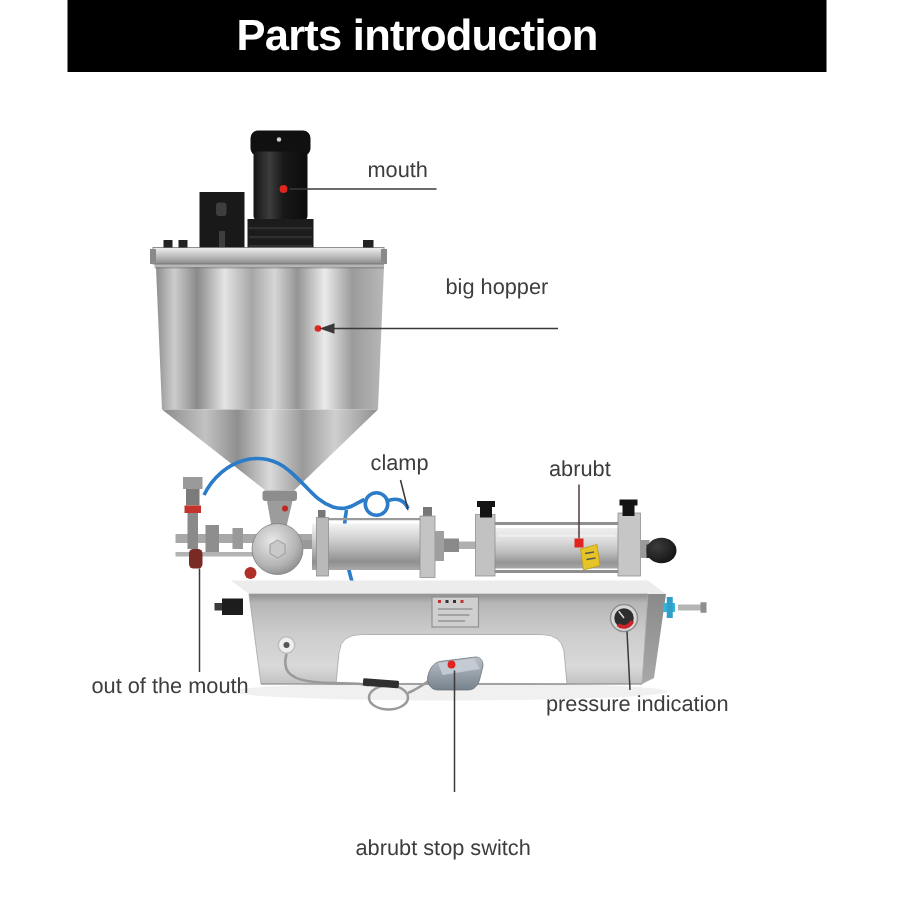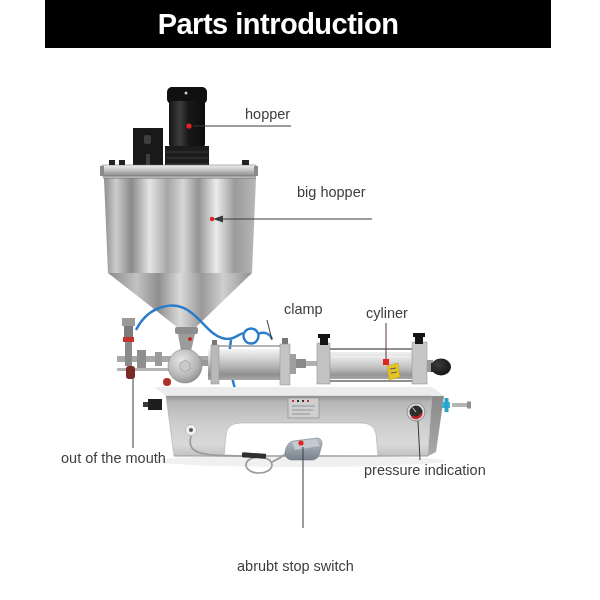--- a/index.html
+++ b/index.html
@@ -252,20 +252,20 @@
       <g>
         <line x1="418" y1="421" x2="420" y2="460"></line>
       </g>
       <g>
         <circle cx="301" cy="443" r="2.6" style="fill:var(--dotRed)" stroke="none"></circle>
         <line x1="303" y1="447" x2="303" y2="528"></line>
       </g>
     </g>
   </svg>
 
-  <div class="label" style="left:245px;top:106px;">hopper</div>
+  <div class="label" style="left:245px;top:106px;">mouth</div>
   <div class="label" style="left:297px;top:184px;">big hopper</div>
-  <div class="label" style="left:247px;top:301px;margin-left:37px;">clamp</div>
-  <div class="label" style="left:366px;top:305px;">cyliner</div>
+  <div class="label" style="left:247px;top:301px;">clamp</div>
+  <div class="label" style="left:366px;top:305px;">abrubt</div>
   <div class="label" style="left:61px;top:450px;">out of the mouth</div>
   <div class="label" style="left:364px;top:462px;">pressure indication</div>
   <div class="label" style="left:237px;top:530px;margin-top:28px;">abrubt stop switch</div>
 </div>
 
 </body></html>

